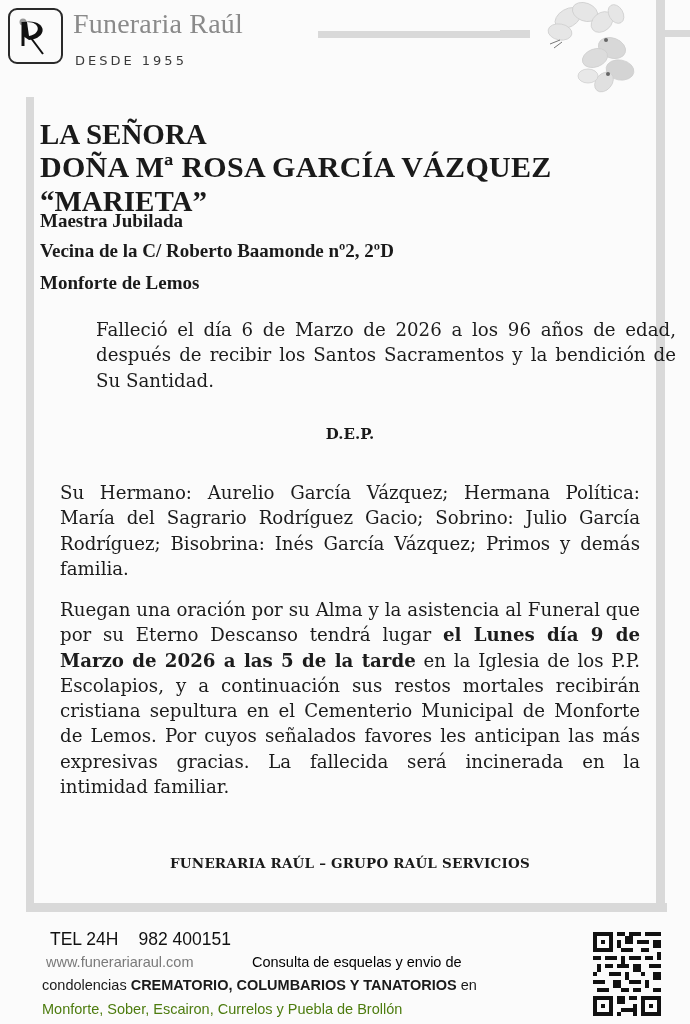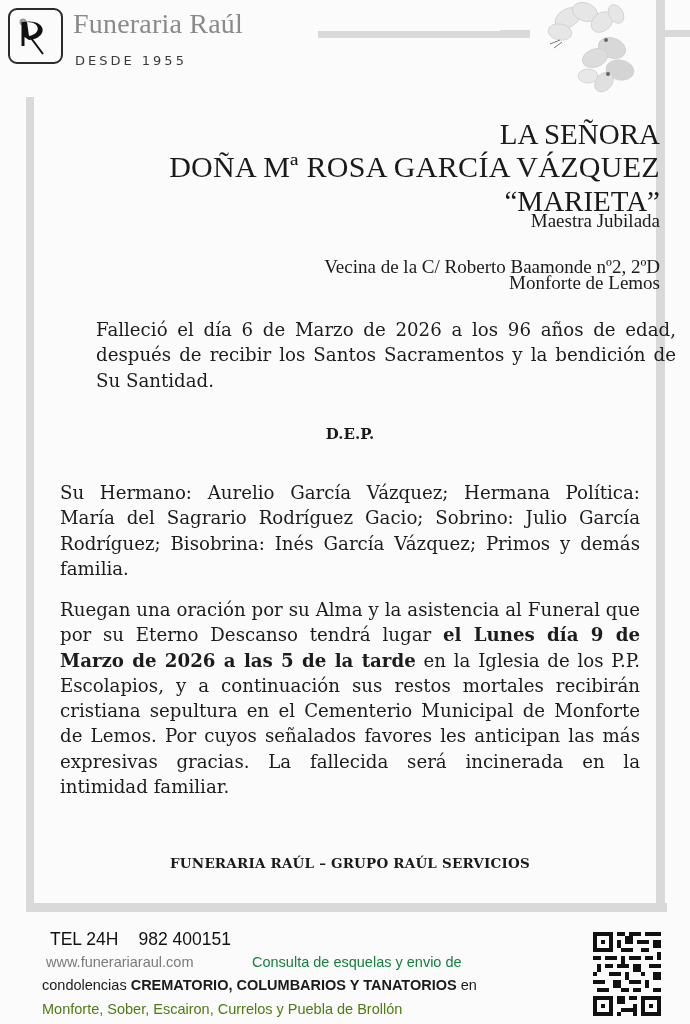--- a/index.html
+++ b/index.html
@@ -20,49 +20,49 @@
     font-family:"Liberation Serif", serif; font-size:28px; color:#8a8a8a;
     letter-spacing:0.2px; white-space:nowrap;
   }
   .brand-since {
     position:absolute; left:75px; top:53px;
     font-family:"DejaVu Sans", sans-serif; font-size:13px; color:#3a3a3a;
     letter-spacing:3px; white-space:nowrap;
   }
   .flowers { position:absolute; left:540px; top:0; }
 
-  .heading { position:absolute; left:40px; width:620px; text-align:right;
-    font-family:"Liberation Serif", serif; font-weight:normal; white-space:nowrap; }
+  .heading { position:absolute; left:40px; width:620px; text-align:left;
+    font-family:"Liberation Serif", serif; font-weight:bold; white-space:nowrap; }
   .h-title { top:118px; font-size:29px; }
   .h-name { top:150px; font-size:30px; letter-spacing:0.3px; }
   .h-nick { top:185px; font-size:29px; }
   .h-sub { font-size:19px; }
   .h-job { top:210px; }
-  .h-addr { top:256px; }
+  .h-addr { top:240px; }
   .h-town { top:272px; }
 
   .para {
     position:absolute; left:60px; width:580px;
     font-family:"DejaVu Serif", serif; font-size:18.2px; line-height:25.3px;
     text-align:justify; color:#1c1c1c;
   }
   .para b { font-weight:bold; }
   .p1 { top:317px;margin-left:36px; }
   .p2 { top:470px;margin-top:10px; }
   .p3 { top:597px; }
   .dep { position:absolute; left:0; width:700px; top:425px; text-align:center;
     font-family:"DejaVu Serif", serif; font-weight:bold; font-size:15px; }
   .signature { position:absolute; left:0; width:700px; top:855px; text-align:center;
     font-family:"DejaVu Serif", serif; font-weight:bold; font-size:13.5px; letter-spacing:0.2px; }
 
   .footer { font-family:"Liberation Sans", sans-serif; position:absolute; white-space:nowrap; }
   .tel { left:50px; top:929px; font-size:17.5px; font-weight:normal; color:#111; }
   .tel .num { margin-left:20px; }
   .web { left:46px; top:954px; font-size:14.5px; color:#7a7a7a; }
-  .consult { left:252px; top:954px; font-size:14.5px; color:#15803d; }
+  .consult { left:252px; top:954px; font-size:14.5px; color:#000000; }
   .cond { left:42px; top:977px; font-size:14.5px; color:#1a1a1a; }
   .cond b { font-weight:bold;margin-top:44px; }
   .towns { left:42px; top:1001px; font-size:14.5px; color:#4d7c0f; }
   .qr { position:absolute; left:593px; top:932px; }
 </style>
 </head>
 <body>
 
 <div class="frame-line" style="left:26px; top:97px; width:8px; height:815px;"></div>
 <div class="frame-line" style="left:31px; top:903px; width:636px; height:9px;"></div>

